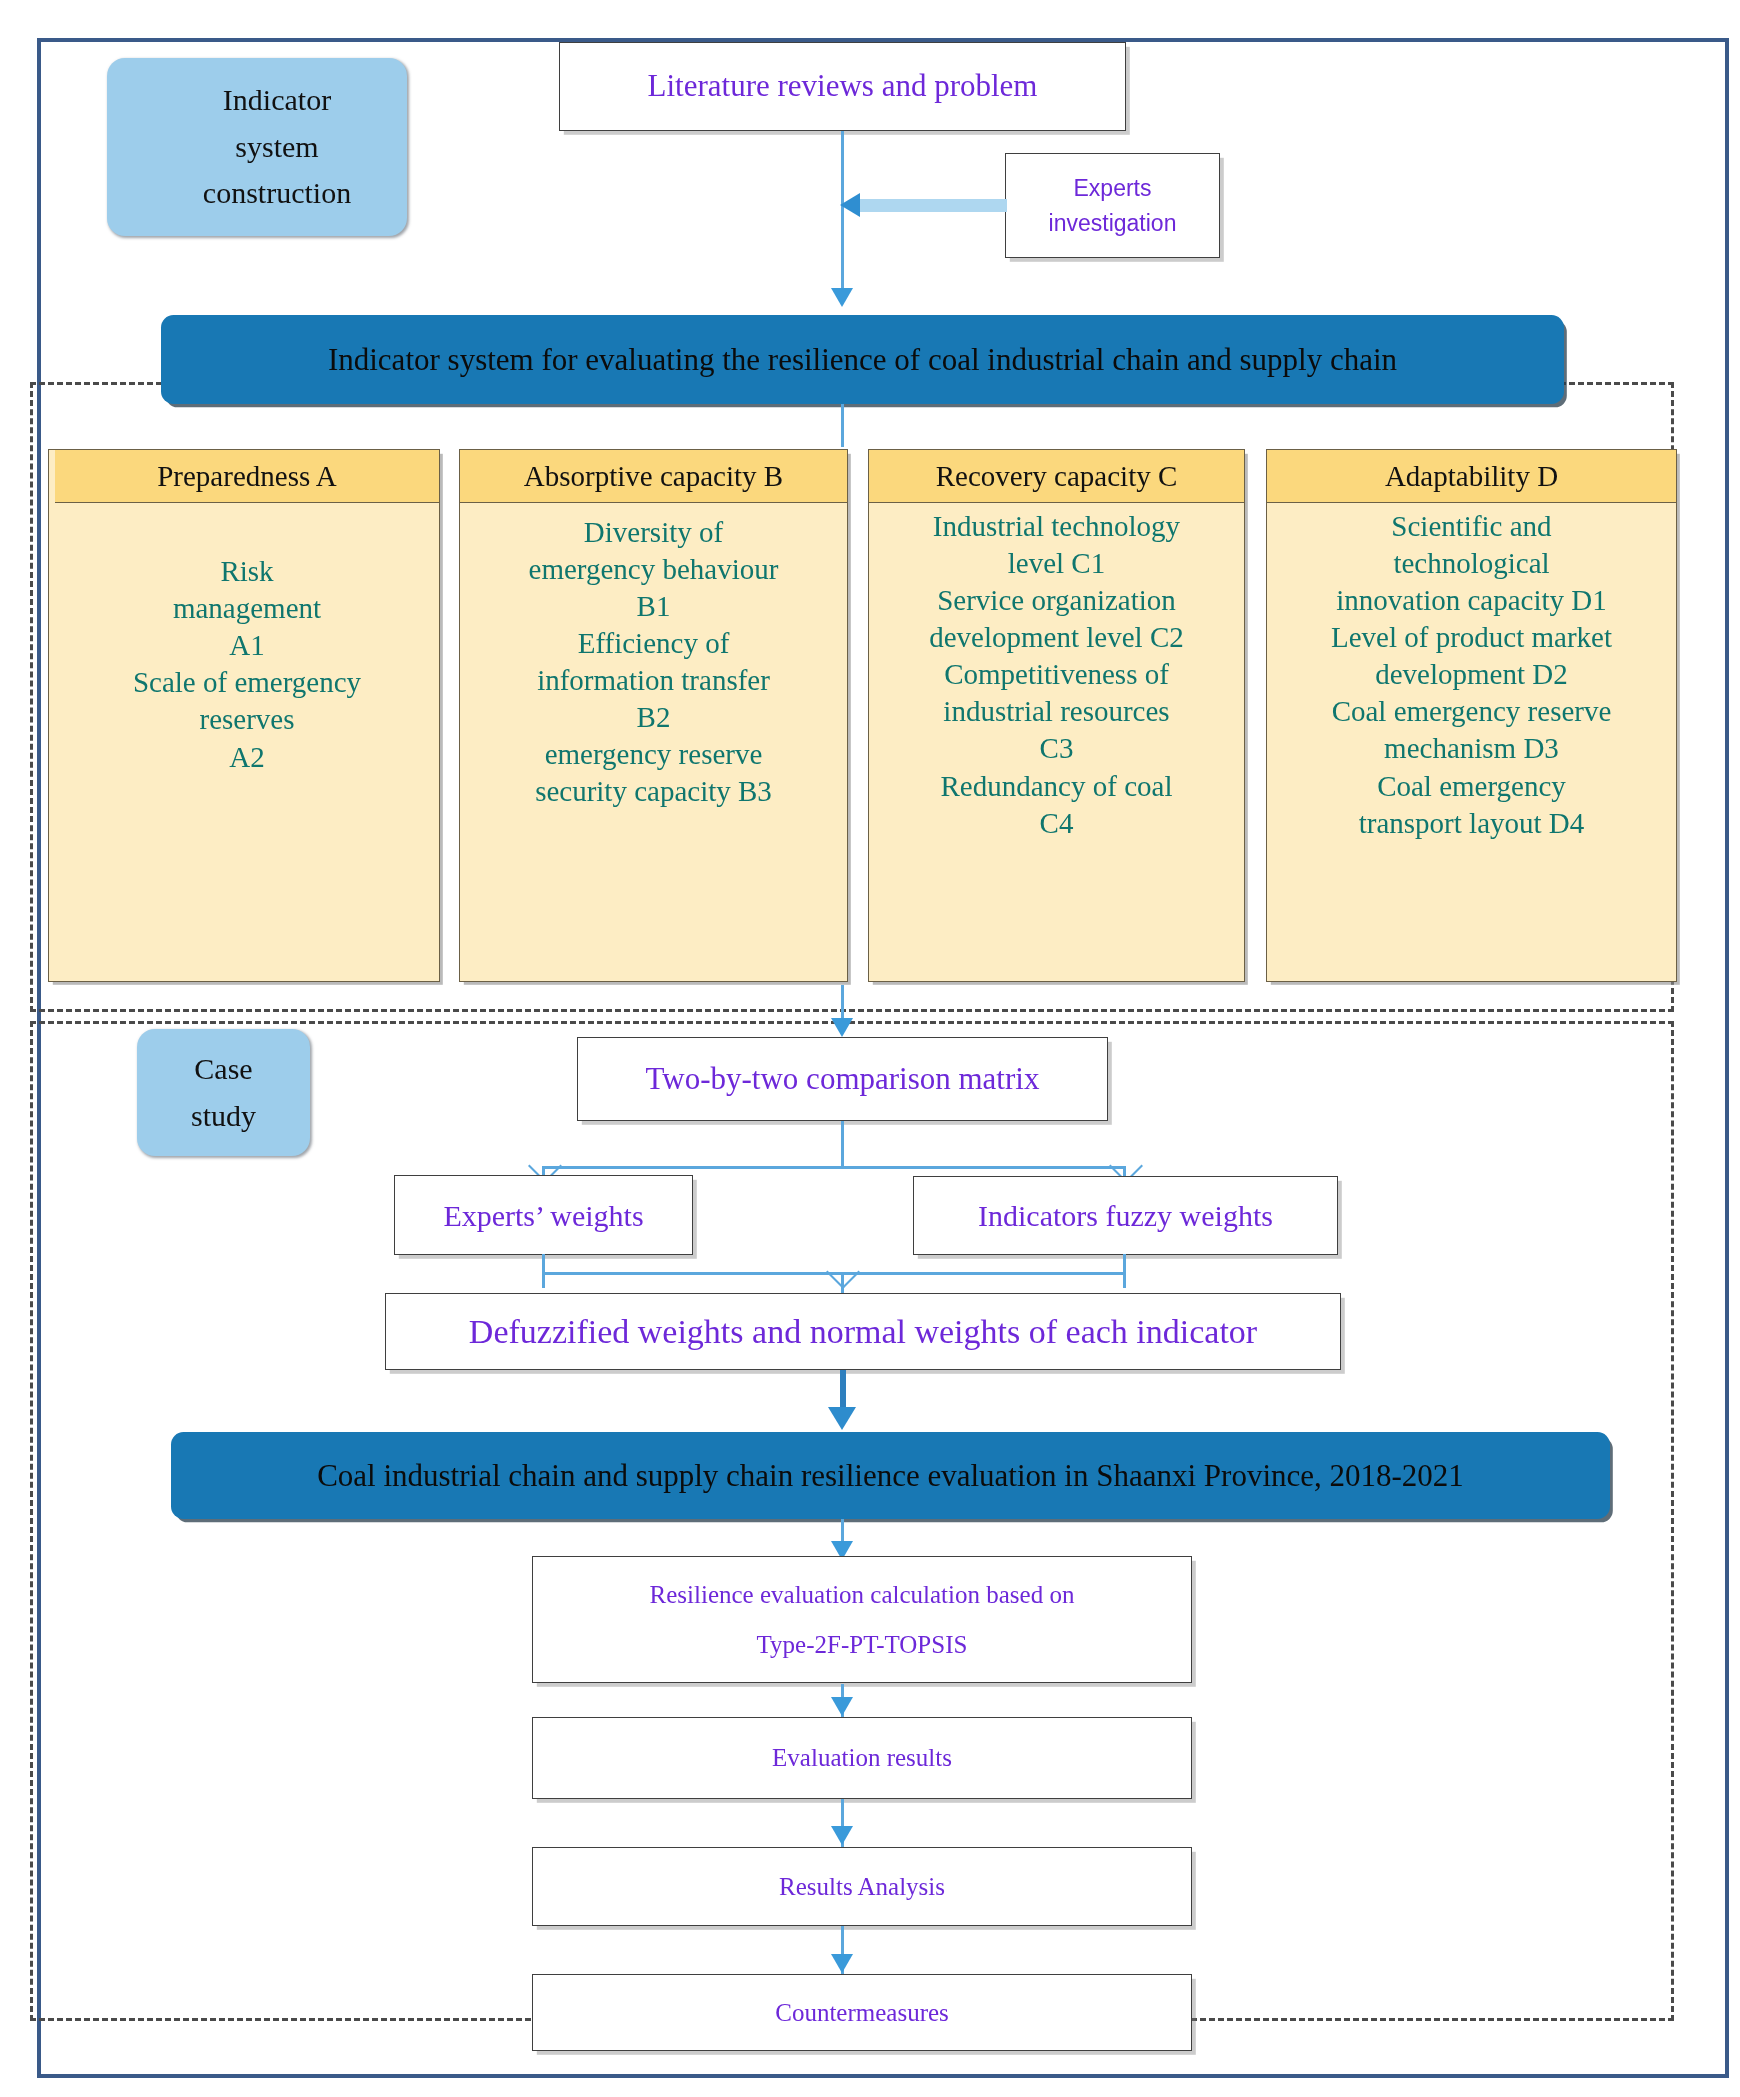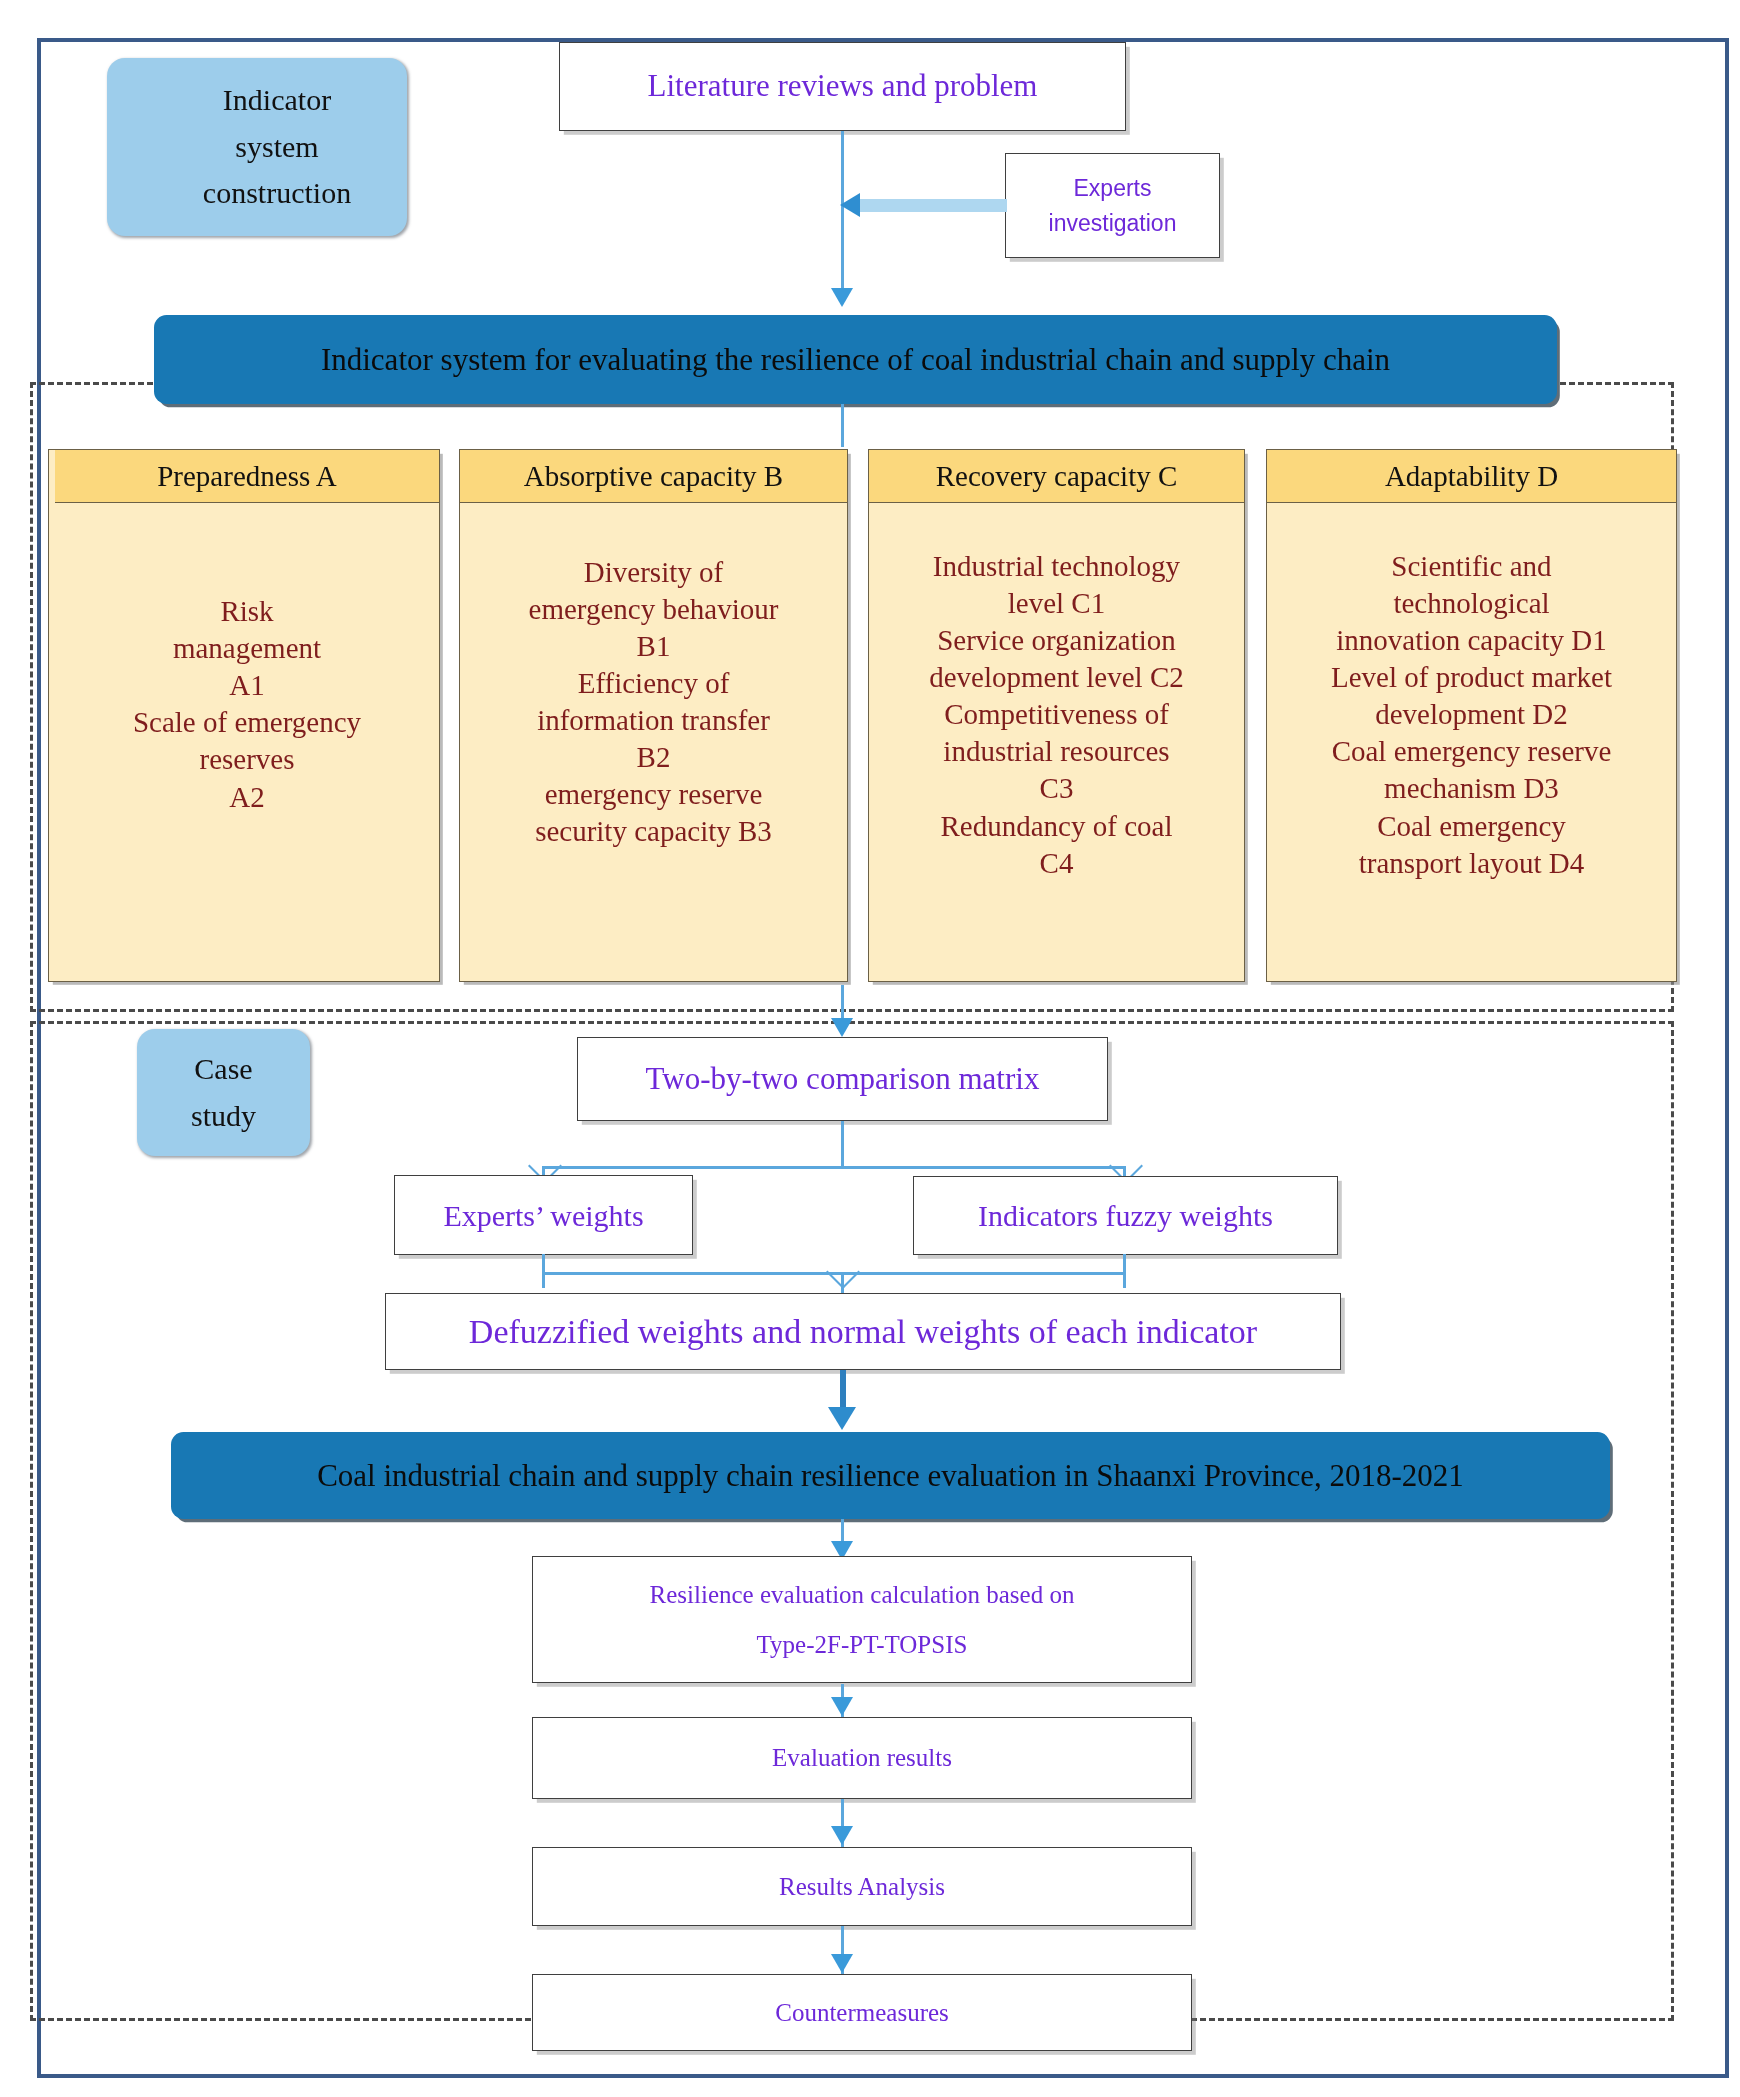--- a/index.html
+++ b/index.html
@@ -83,21 +83,21 @@
     background:#1878b4;
     border-radius:12.5px;
     box-shadow:3.8px 4.3px 0 -1px rgba(40,60,75,.75);
     display:flex;
     align-items:center;
     justify-content:center;
     text-align:center;
     color:#0b0b0b;
     font-size:31px;
   }
-  #banner-indicator{ left:154px;  top:315px;  width:1403px; height:89px; }
+  #banner-indicator{ left:161px;  top:315px;  width:1403px; height:89px; }
   #banner-eval    { left:171px;  top:1432px; width:1439px; height:87px; }
 
   
   .cap-col{
     position:absolute;
     top:449px;
     background:#fdedc4;
     border:1.9px solid #6b6046;
     box-sizing:border-box;
     box-shadow:3.8px 3.8px 0 -1px rgba(140,140,140,.6);
@@ -111,22 +111,21 @@
     justify-content:center;
     text-align:center;
     font-size:29px;
     color:#111;
   }
   .cap-body{
     padding:10.6px 6.7px 4.8px 6.7px;
     text-align:center;
     font-size:29px;
     line-height:1.28;
-    color:#7f1d1d;
-    margin-top:40px;
+    color:#0f766e;
   }
   .cap-body .ln{ display:block; }
   #cap-a{ left:48px;  width:392px;  height:533px;padding-left:6px;}
   #cap-b{ left:459px;  width:389px;  height:533px;}
   #cap-c{ left:868px; width:377px;  height:533px;}
   #cap-d{ left:1266px; width:411px;  height:533px;}
   #cap-a .cap-body{ padding-top:50px; }
   #cap-c .cap-body{ padding-top:4.8px; }
   #cap-d .cap-body{ padding-top:4.8px; }
 

